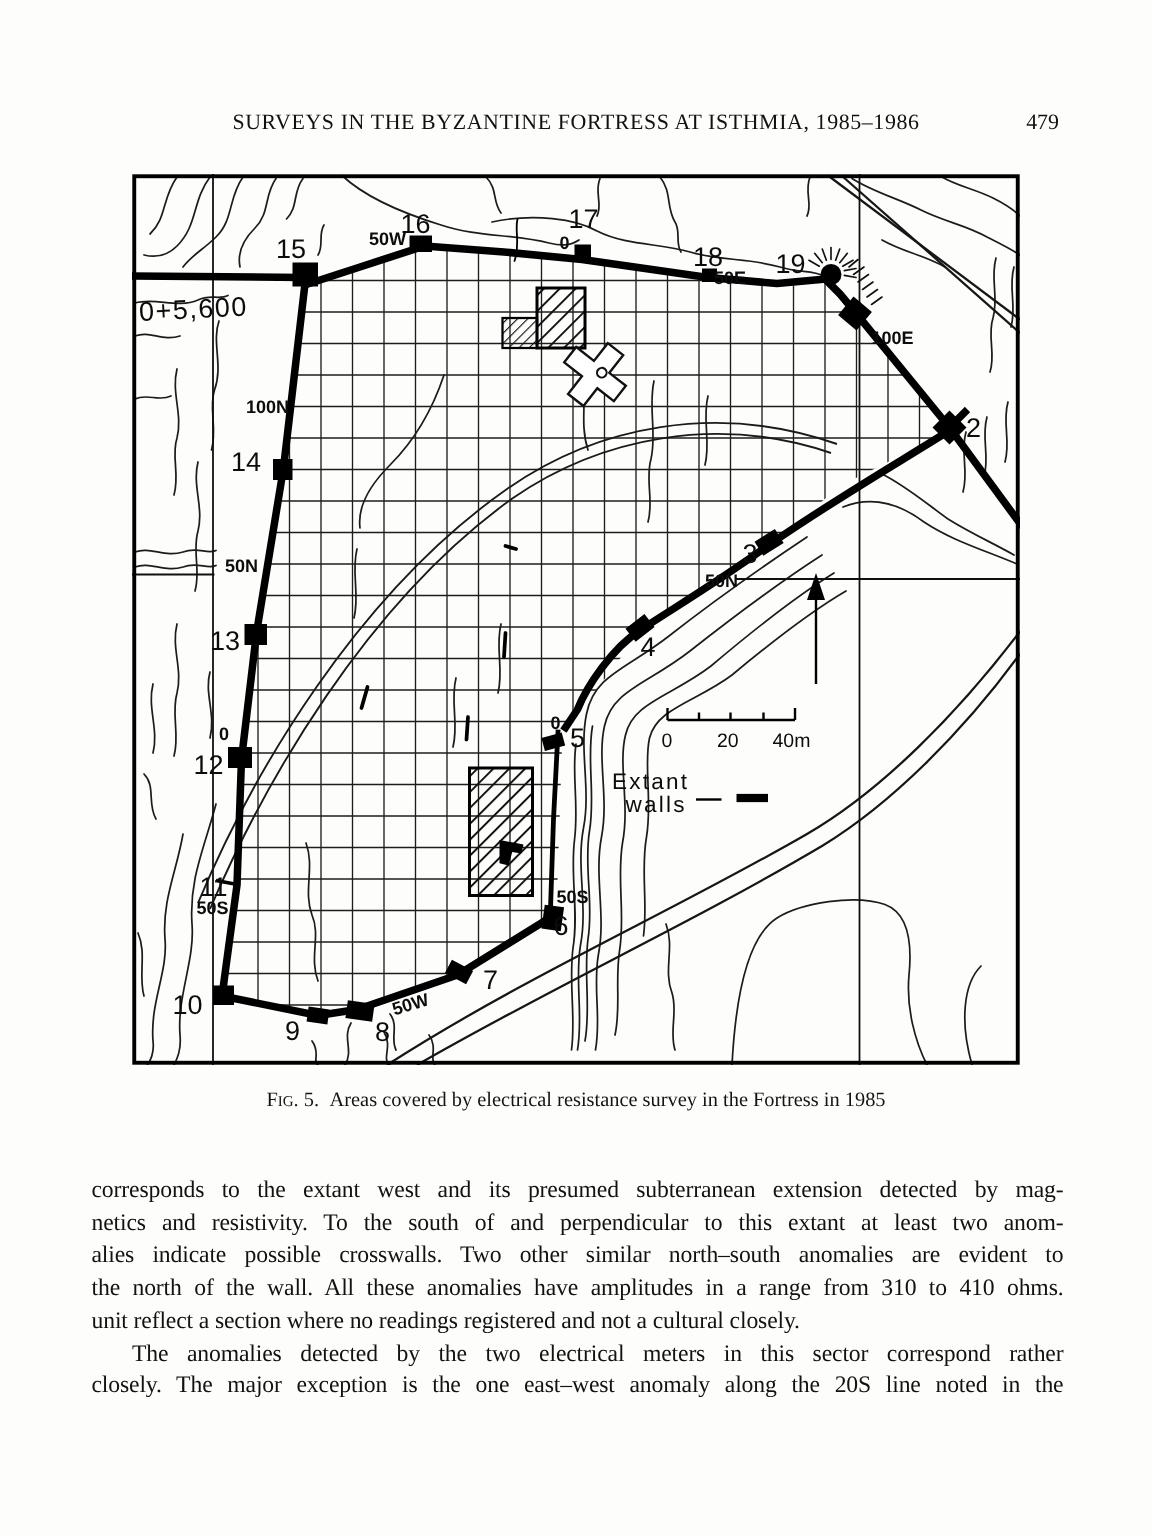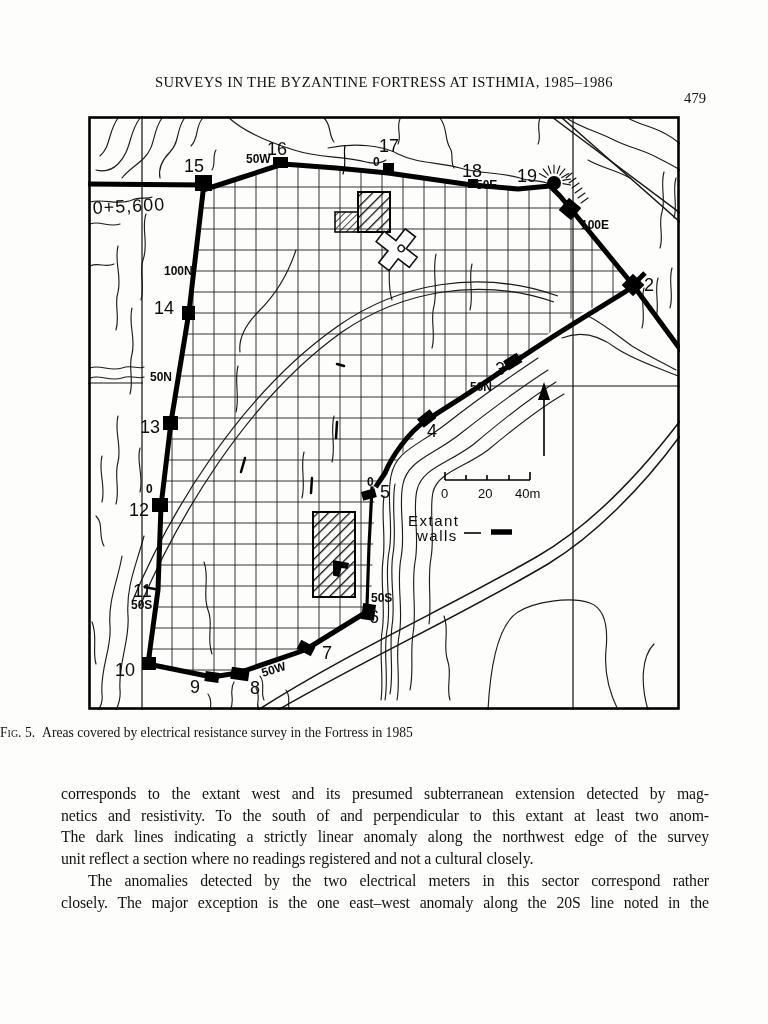--- a/index.html
+++ b/index.html
@@ -1,24 +1,24 @@
 <!DOCTYPE html>
 <html><head>
 <meta charset="utf-8">
 <title>Isthmia Survey Page 479</title>
 <style>
   html,body{margin:0;padding:0;background:#e8e8e8;}
   .page{position:relative;width:768px;height:1024px;background:#fdfdfb;margin:0 auto;overflow:hidden;
         font-family:"Liberation Serif",serif;color:#151413;}
   .running-head{position:absolute;top:74px;left:0;width:100%;text-align:center;
         font-size:14.6px;letter-spacing:.4px;color:#111;}
-  .page-number{position:absolute;top:90px;right:62px;font-size:14.6px;color:#111;}
+  .page-number{position:absolute;top:74px;right:62px;font-size:14.6px;color:#111;}
   .figure-box{position:absolute;left:88px;top:116px;width:592px;height:594px;}
   .figure-box svg{display:block;}
-  .caption{position:absolute;top:725px;left:0;width:100%;
+  .caption{position:absolute;top:725px;left:0;width:100%;text-align:center;
         font-size:13.6px;color:#141414;}
   .caption .smallcaps{font-variant:small-caps;margin-right:7px;}
   .body-text{position:absolute;left:61px;top:783px;width:648px;font-size:15.8px;
         line-height:21.7px;letter-spacing:-0.1px;color:#131211;}
   .tline{text-align:justify;text-align-last:justify;-moz-text-align-last:justify;}
   .tline.nojust{text-align-last:left;-moz-text-align-last:left;}
   .tline.indent{text-indent:27px;}
   
   .ct{fill:none;stroke:#1c1c1c;stroke-width:1.15;stroke-linecap:round;}
   .road{fill:none;stroke:#161616;stroke-width:1.5;}
@@ -323,19 +323,20 @@
     </svg>
   </div>
 
   <div class="caption">
     <span class="smallcaps">Fig. 5.</span><span>Areas covered by electrical resistance survey in the Fortress in 1985</span>
   </div>
 
   <div class="body-text">
       <div class="tline">corresponds to the extant west and its presumed subterranean extension detected by mag-</div>
       <div class="tline">netics and resistivity. To the south of and perpendicular to this extant at least two anom-</div>
-      <div class="tline">The dark lines indicating a strictly linear anomaly along the northwest edge of the survey</div>
+      <div class="tline">alies indicate possible crosswalls. Two other similar north–south anomalies are evident to</div>
+      <div class="tline">the north of the wall. All these anomalies have amplitudes in a range from 310 to 410 ohms.</div>
       <div class="tline nojust">unit reflect a section where no readings registered and not a cultural closely.</div>
       <div class="tline indent">The anomalies detected by the two electrical meters in this sector correspond rather</div>
       <div class="tline">closely. The major exception is the one east–west anomaly along the 20S line noted in the</div>
     </div>
 
 </div>
 
 </body></html>

